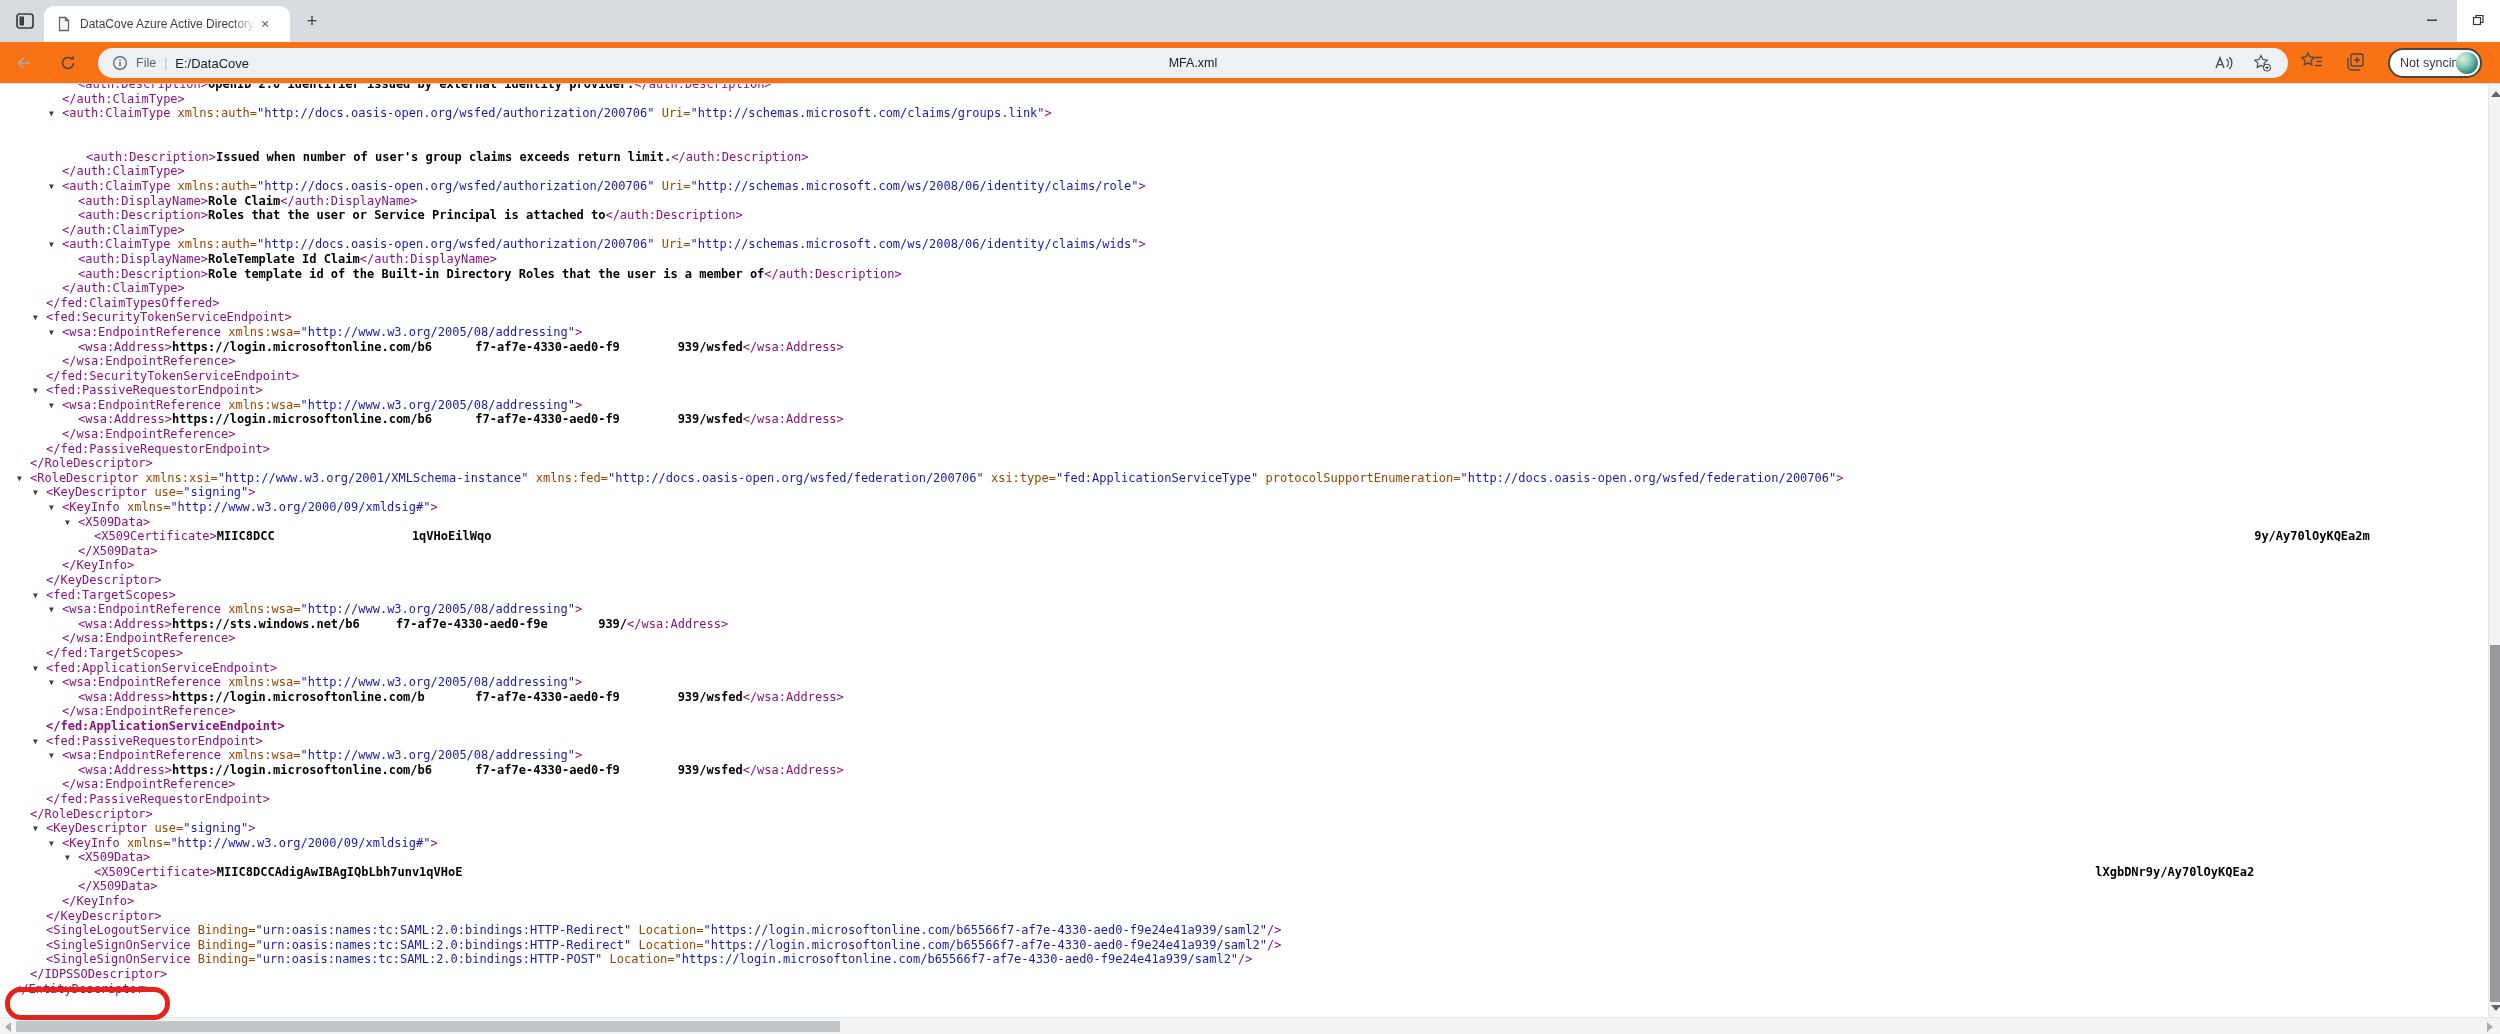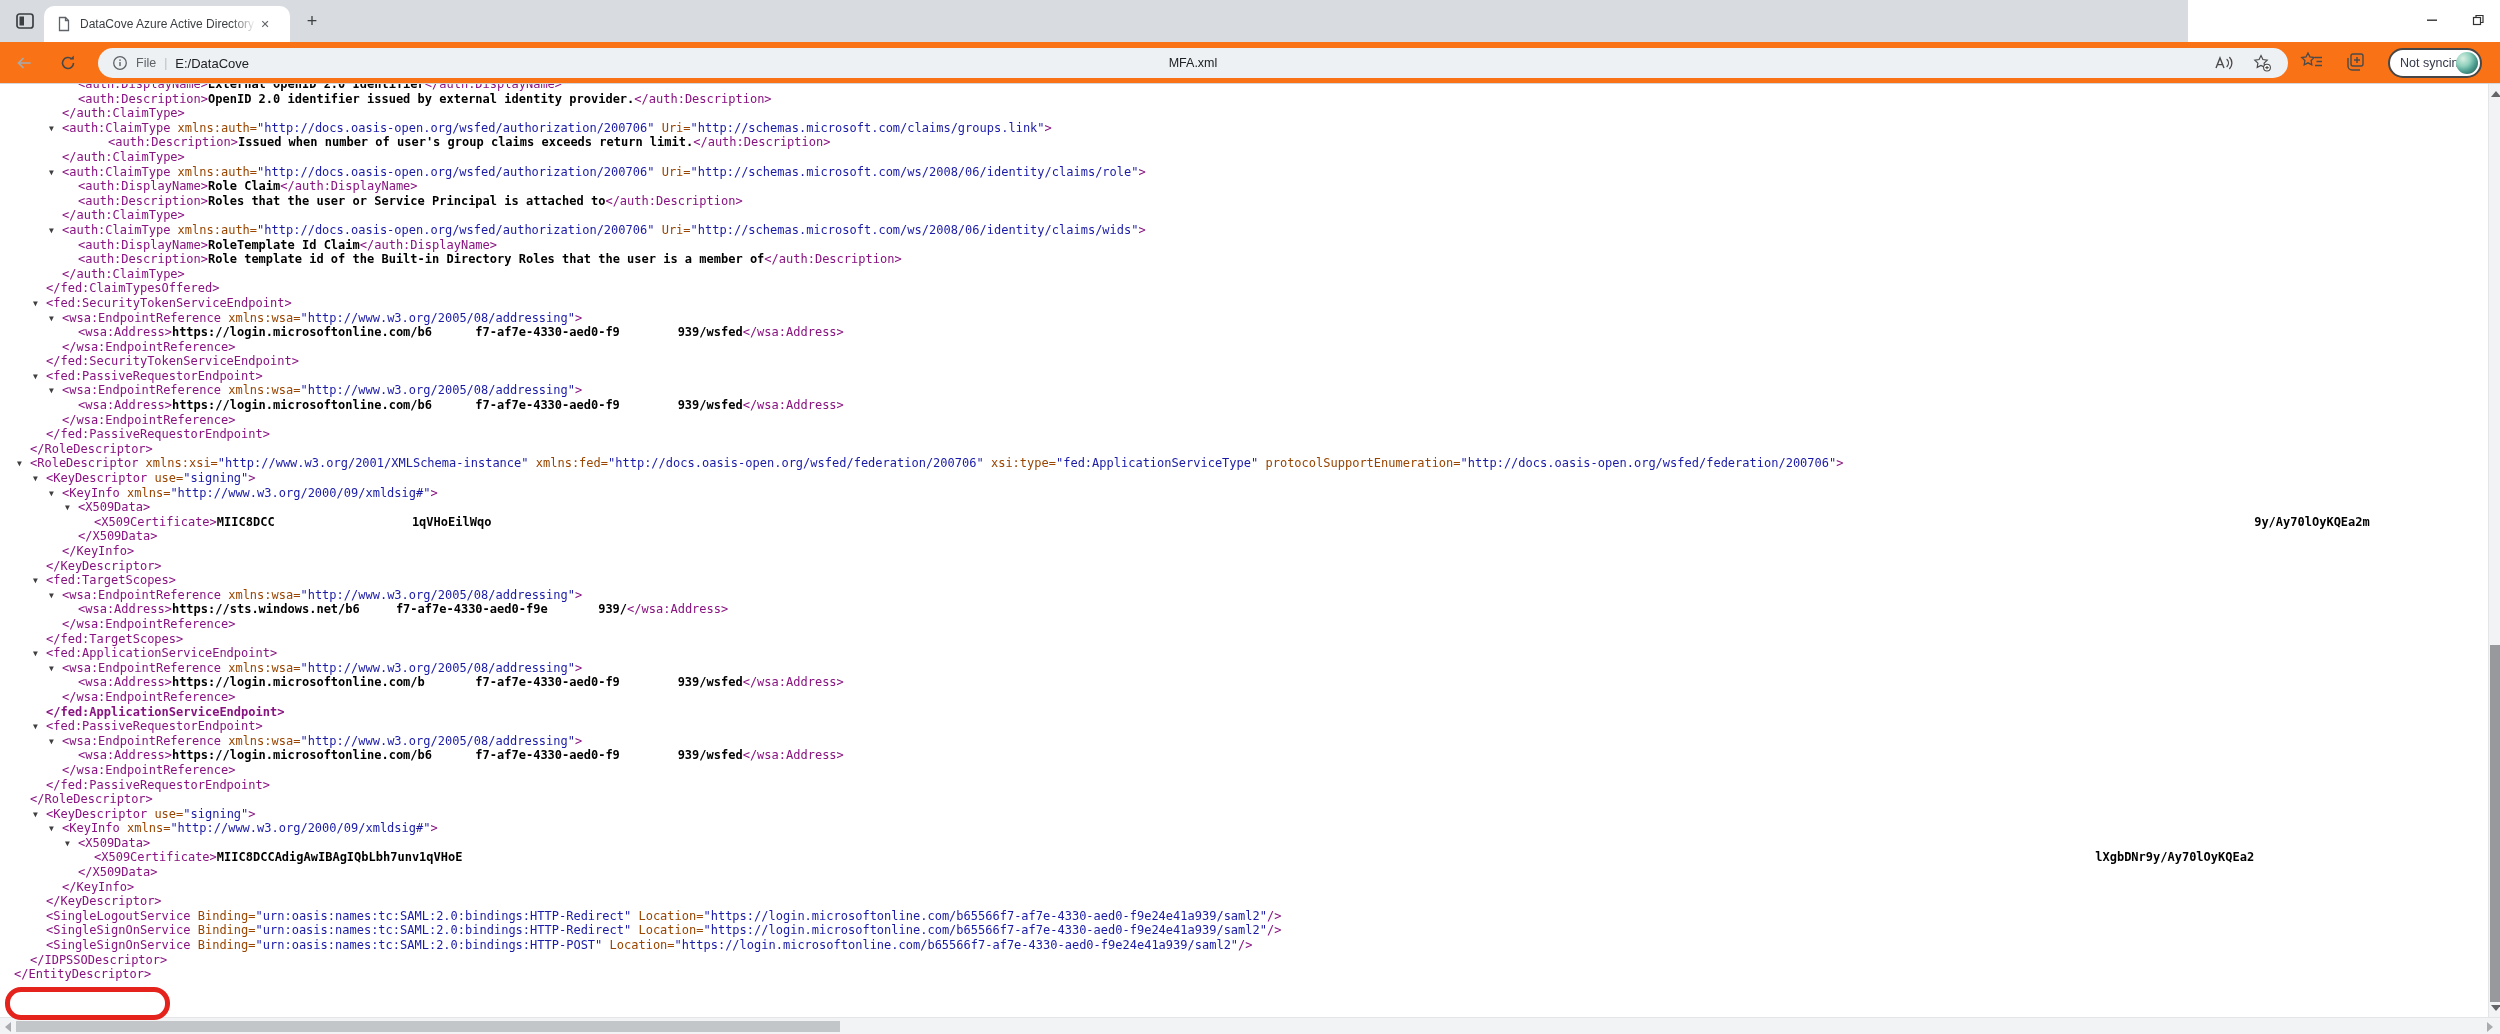--- a/index.html
+++ b/index.html
@@ -1,21 +1,21 @@
 <!DOCTYPE html>
 <html><head>
 <meta charset="utf-8">
 <style>
   * { margin:0; padding:0; box-sizing:border-box; }
   html,body { width:2500px; height:1034px; overflow:hidden; background:#fff;
               font-family:"Liberation Sans", sans-serif; }
   #stage { position:relative; width:2500px; height:1034px; overflow:hidden; }
 
   
-  #tabbar { position:absolute; left:0; top:0; width:2188px; height:42px; background:#d8dbdf; }
+  #tabbar { position:absolute; left:0; top:0; width:2457px; height:42px; background:#d8dbdf; }
   #tab-actions-btn { position:absolute; left:14px; top:10px; width:22px; height:22px; cursor:pointer; }
   #active-tab { position:absolute; left:44px; top:6px; width:246px; height:36px; background:#fff;
                 border-radius:10px 10px 0 0; display:flex; align-items:center; padding:0 8px 0 12px; }
   .tab-favicon { width:16px; height:16px; flex:0 0 16px; }
   .tab-title { font-size:12px; color:#3c4043; margin-left:8px; width:176px; white-space:nowrap;
                overflow:hidden; -webkit-mask-image:linear-gradient(to right,#000 86%,transparent);
                mask-image:linear-gradient(to right,#000 86%,transparent); }
   .tab-close { width:18px; height:18px; display:flex; align-items:center; justify-content:center;
                font-size:11px; color:#5f6368; border-radius:4px; cursor:pointer; }
   #new-tab-btn { position:absolute; left:300px; top:10px; width:24px; height:24px; text-align:center;
@@ -175,25 +175,24 @@
       </svg>
     </div>
     <div id="profile-btn">
       <span class="profile-label">Not syncing</span>
       <span class="avatar"></span>
     </div>
   </div>
 
   <div id="content">
     <div id="xml-doc">
-        <div class="line" style="padding-left: 78px;"><span class="seg-g">&lt;auth:DisplayName&gt;</span><span class="seg-t">External OpenID 2.0 Identifier</span><span class="seg-g">&lt;/auth:DisplayName&gt;</span></div>
         <div class="line" style="padding-left: 78px;"><span class="seg-g">&lt;auth:Description&gt;</span><span class="seg-t">OpenID 2.0 identifier issued by external identity provider.</span><span class="seg-g">&lt;/auth:Description&gt;</span></div>
         <div class="line" style="padding-left: 62px;"><span class="seg-g">&lt;/auth:ClaimType&gt;</span></div>
         <div class="line" style="padding-left: 62px;"><span class="arrow">▼</span><span class="seg-g">&lt;auth:ClaimType</span><span class="seg-a"> xmlns:auth=</span><span class="seg-v">"http://docs.oasis-open.org/wsfed/authorization/200706"</span><span class="seg-a"> Uri=</span><span class="seg-v">"http://schemas.microsoft.com/claims/groups.link"</span><span class="seg-g">&gt;</span></div>
-        <div class="line" style="padding-left: 108px;"><span class="seg-g">&lt;auth:Description&gt;</span><span class="seg-t">Issued when number of user's group claims exceeds return limit.</span><span class="seg-g">&lt;/auth:Description&gt;</span></div>
+        <div class="line" style="padding-left: 86px; margin-top: 29px;"><span class="seg-g">&lt;auth:Description&gt;</span><span class="seg-t">Issued when number of user's group claims exceeds return limit.</span><span class="seg-g">&lt;/auth:Description&gt;</span></div>
         <div class="line" style="padding-left: 62px;"><span class="seg-g">&lt;/auth:ClaimType&gt;</span></div>
         <div class="line" style="padding-left: 62px;"><span class="arrow">▼</span><span class="seg-g">&lt;auth:ClaimType</span><span class="seg-a"> xmlns:auth=</span><span class="seg-v">"http://docs.oasis-open.org/wsfed/authorization/200706"</span><span class="seg-a"> Uri=</span><span class="seg-v">"http://schemas.microsoft.com/ws/2008/06/identity/claims/role"</span><span class="seg-g">&gt;</span></div>
         <div class="line" style="padding-left: 78px;"><span class="seg-g">&lt;auth:DisplayName&gt;</span><span class="seg-t">Role Claim</span><span class="seg-g">&lt;/auth:DisplayName&gt;</span></div>
         <div class="line" style="padding-left: 78px;"><span class="seg-g">&lt;auth:Description&gt;</span><span class="seg-t">Roles that the user or Service Principal is attached to</span><span class="seg-g">&lt;/auth:Description&gt;</span></div>
         <div class="line" style="padding-left: 62px;"><span class="seg-g">&lt;/auth:ClaimType&gt;</span></div>
         <div class="line" style="padding-left: 62px;"><span class="arrow">▼</span><span class="seg-g">&lt;auth:ClaimType</span><span class="seg-a"> xmlns:auth=</span><span class="seg-v">"http://docs.oasis-open.org/wsfed/authorization/200706"</span><span class="seg-a"> Uri=</span><span class="seg-v">"http://schemas.microsoft.com/ws/2008/06/identity/claims/wids"</span><span class="seg-g">&gt;</span></div>
         <div class="line" style="padding-left: 78px;"><span class="seg-g">&lt;auth:DisplayName&gt;</span><span class="seg-t">RoleTemplate Id Claim</span><span class="seg-g">&lt;/auth:DisplayName&gt;</span></div>
         <div class="line" style="padding-left: 78px;"><span class="seg-g">&lt;auth:Description&gt;</span><span class="seg-t">Role template id of the Built-in Directory Roles that the user is a member of</span><span class="seg-g">&lt;/auth:Description&gt;</span></div>
         <div class="line" style="padding-left: 62px;"><span class="seg-g">&lt;/auth:ClaimType&gt;</span></div>
         <div class="line" style="padding-left: 46px;"><span class="seg-g">&lt;/fed:ClaimTypesOffered&gt;</span></div>

